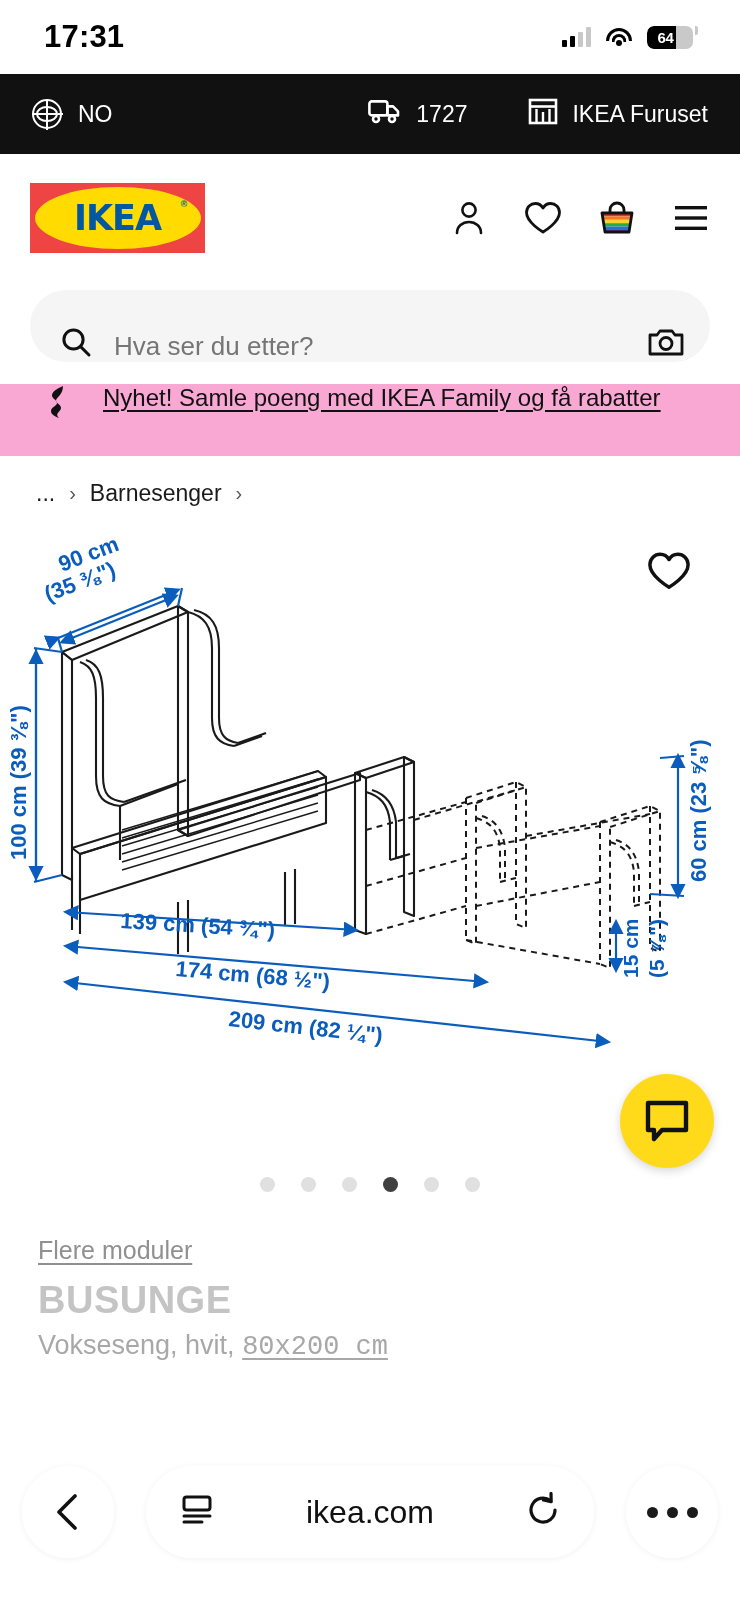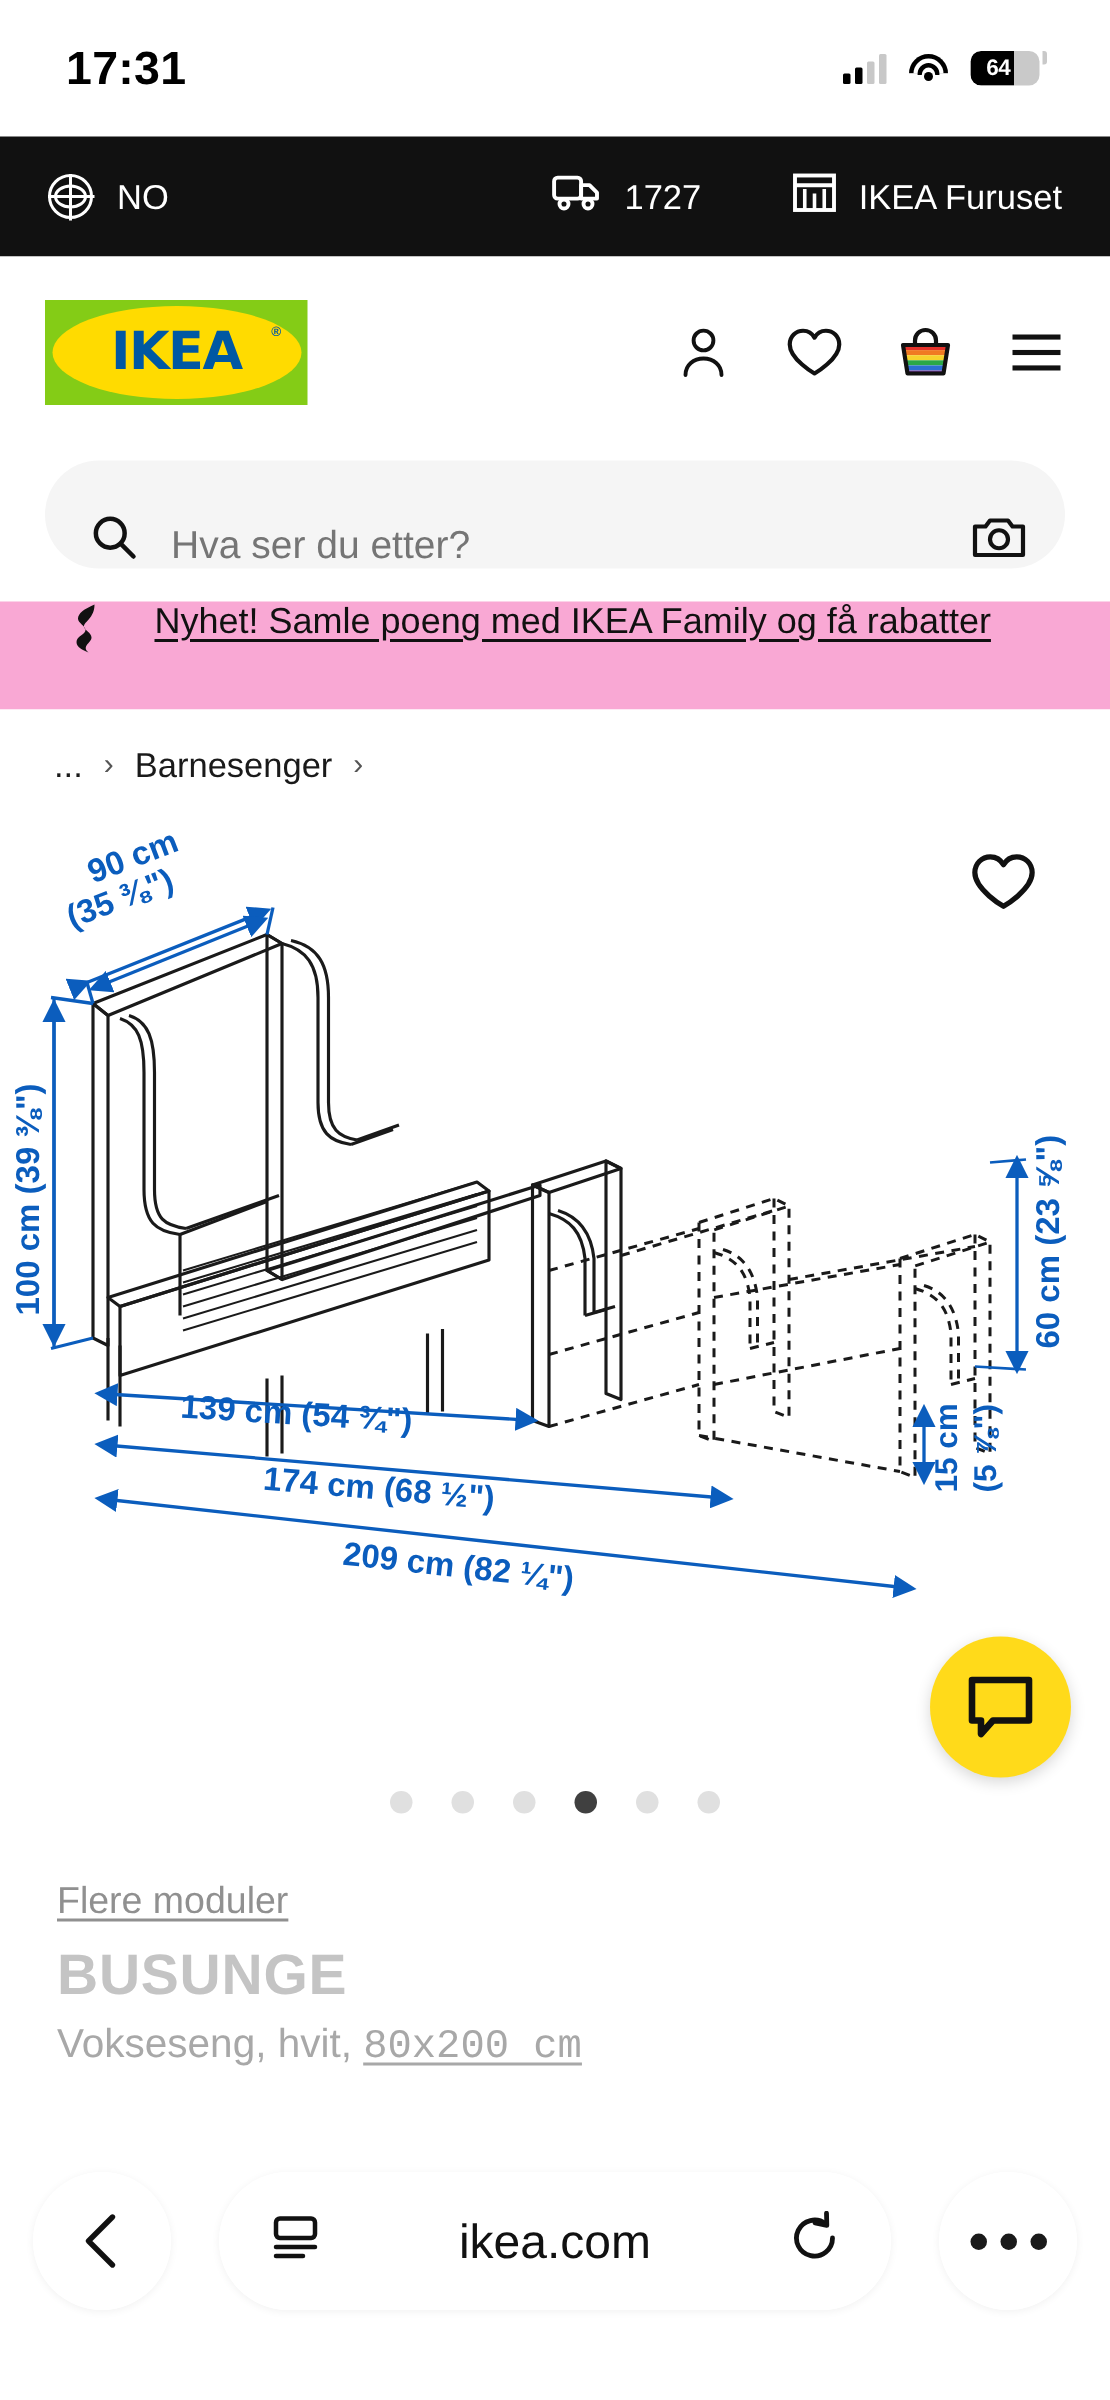--- a/index.html
+++ b/index.html
@@ -6,21 +6,21 @@
   html,body {
     width:740px; height:1600px;
     background:#ffffff;
     font-family:"Liberation Sans", sans-serif;
     overflow:hidden;
   }
   #root { position:relative; width:740px; height:1600px; background:#fff; }
 
   
   .statusbar {
-    height:91px; display:flex; align-items:center;
+    height:74px; display:flex; align-items:center;
     justify-content:space-between; padding:0 42px 0 44px;
     background:#fff;
   }
   .sb-time { font-size:31px; font-weight:600; color:#000; letter-spacing:.2px; }
   .sb-right { display:flex; align-items:center; gap:15px; }
   .bars { display:flex; align-items:flex-end; gap:3px; height:20px; }
   .bars i { width:5px; background:#000; border-radius:1px; display:block; }
   .bars i:nth-child(1){height:7px}
   .bars i:nth-child(2){height:11px}
   .bars i:nth-child(3){height:15px;background:#c8c8c8}
@@ -49,21 +49,21 @@
   .globe { width:30px; height:30px; border:2.5px solid #fff; border-radius:50%; position:relative; }
   .globe:before { content:""; position:absolute; left:50%; top:-2.5px; bottom:-2.5px; width:0;
     border-left:2.5px solid #fff; transform:translateX(-50%); }
   .globe:after { content:""; position:absolute; top:50%; left:-2.5px; right:-2.5px; height:0;
     border-top:2.5px solid #fff; transform:translateY(-50%); }
   .globe em { position:absolute; left:2px; right:2px; top:50%; height:16px; margin-top:-8px;
     border:2.5px solid #fff; border-radius:50%; }
 
   
   .ikea-header { height:128px; display:flex; align-items:center; padding:0 30px; background:#fff; }
-  .logo { width:175px; height:70px; background:#84cc16; position:relative;
+  .logo { width:175px; height:70px; background:#ef4444; position:relative;
     display:flex; align-items:center; justify-content:center; }
   .logo .oval { width:166px; height:62px; background:#ffdb00; border-radius:50%;
     display:flex; align-items:center; justify-content:center; position:relative; }
   .logo .word { font-family:"DejaVu Sans", sans-serif; font-weight:900; font-size:35px;
     color:#0058a3; letter-spacing:-1px; }
   .logo .reg { position:absolute; right:13px; top:12px; font-size:9px; color:#0058a3; font-weight:700; }
   .hdr-icons { margin-left:auto; display:flex; align-items:center; gap:36px; }
   .ic { width:38px; height:38px; display:flex; align-items:center; justify-content:center; }
   .ic svg { display:block; }
 
@@ -102,22 +102,22 @@
 
   
   .prodinfo { padding:6px 38px 0; }
   .prodinfo .more { font-size:25px; color:#909090; text-decoration:underline;
     text-underline-offset:4px; display:block; margin-bottom:14px; }
   .prodinfo .pname { font-size:38px; font-weight:700; color:#c4c4c4; letter-spacing:.5px; }
   .prodinfo .pdesc { font-size:27px; color:#a8a8a8; margin-top:8px; }
   .prodinfo .pdesc u { text-decoration:underline; text-underline-offset:4px;font-family:Liberation Mono, monospace; }
 
   
-  .browserbar { position:absolute; left:0; right:0; bottom:48px; height:104px;
-    display:flex; padding:0 22px; gap:32px; }
+  .browserbar { position:absolute; left:0; right:0; bottom:36px; height:104px;
+    display:flex; align-items:center; padding:0 22px; gap:32px; }
   .bb-circle { width:92px; height:92px; border-radius:50%; background:rgba(255,255,255,.92);
     display:flex; align-items:center; justify-content:center;
     box-shadow:0 1px 6px rgba(0,0,0,.06); }
   .bb-url { flex:1; height:92px; border-radius:46px; background:rgba(255,255,255,.92);
     display:flex; align-items:center; padding:0 34px; gap:20px;
     box-shadow:0 1px 6px rgba(0,0,0,.06); }
   .bb-url .u { flex:1; text-align:center; font-size:32px; color:#111; font-weight:400; }
   .dots3 { display:flex; gap:9px; }
   .dots3 i { width:11px; height:11px; border-radius:50%; background:#1a1a1a; display:block; }
 </style>

